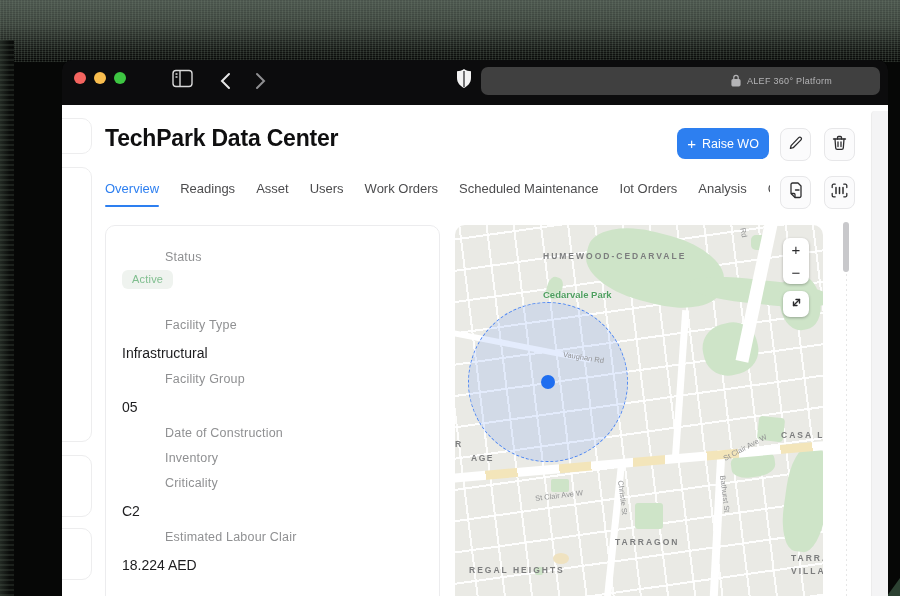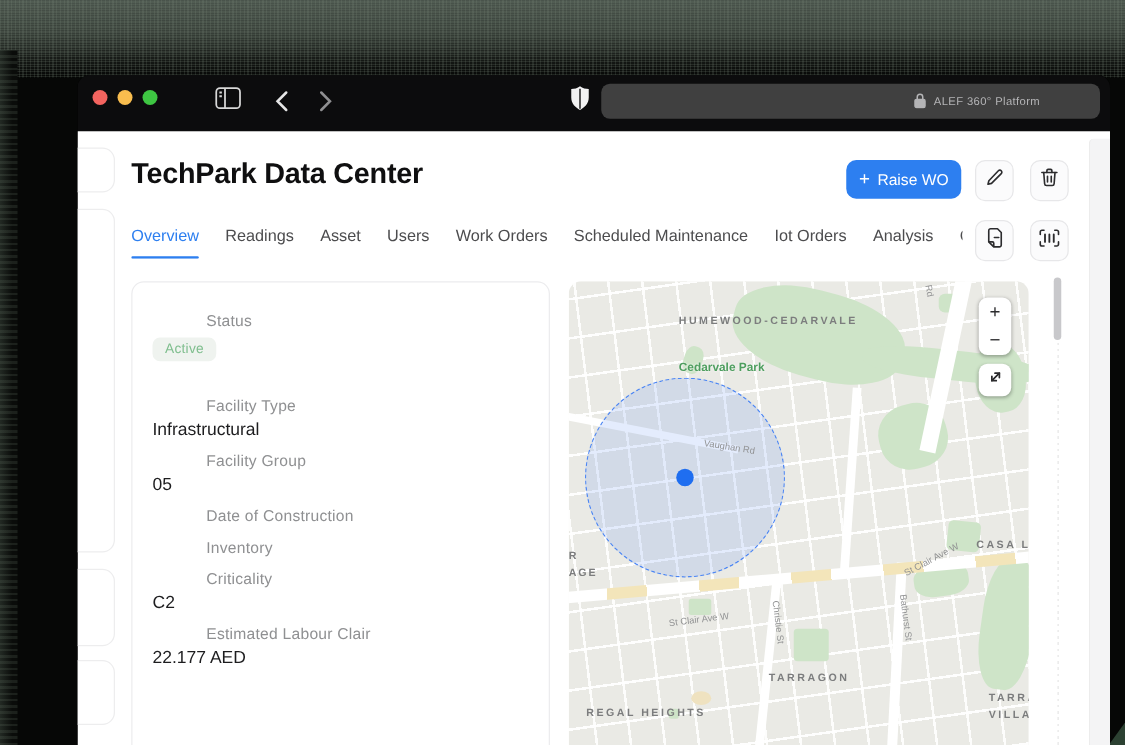--- a/index.html
+++ b/index.html
@@ -78,21 +78,21 @@
   .tab.active{color:#2d7ff0;}
   .tab.active::after{content:"";position:absolute;left:0;right:0;bottom:0;height:2px;border-radius:2px;background:#2d7ff0;}
   
   .card{
     position:absolute;left:43px;top:120px;width:335px;height:400px;
     border:1px solid #ececee;border-radius:10px;background:#fff;box-sizing:border-box;
     padding:14px 16px;
   }
   .card h2{margin:0 0 9px 0;font-size:14.5px;font-weight:800;color:#121213;letter-spacing:.1px;}
   .f-label{font-size:12.5px;color:#8f9092;margin-top:10px;line-height:15px;letter-spacing:.2px;margin-left:43px;}
-  .f-value{font-size:14px;color:#1d1d1f;margin-top:2px;line-height:17px;}
+  .f-value{font-size:14px;color:#1d1d1f;margin-top:12px;line-height:17px;}
   .chip{
     display:inline-block;margin:5px 0 19px 0;padding:3px 10px 4px;border-radius:6px;
     background:#eff3ef;color:#7fbe8e;font-size:11px;letter-spacing:.2px;
   }
   
   .map{
     position:absolute;left:393px;top:120px;width:368px;height:400px;border-radius:10px;overflow:hidden;
     background:
       repeating-linear-gradient(83deg, transparent 0 25px, rgba(255,255,255,.9) 25px 27px),
       repeating-linear-gradient(-8deg, transparent 0 29px, rgba(255,255,255,.95) 29px 31px),
@@ -247,21 +247,21 @@
       <div class="f-value">05</div>
 
       <div class="f-label">Date of Construction</div>
 
       <div class="f-label">Inventory</div>
 
       <div class="f-label">Criticality</div>
       <div class="f-value">C2</div>
 
       <div class="f-label">Estimated Labour Clair</div>
-      <div class="f-value">22.177 AED</div>
+      <div class="f-value">18.224 AED</div>
 
       
     </div>
 
     <div class="map">
 
       <div class="green" style="left:130px;top:8px;width:140px;height:70px;border-radius:45%;transform:rotate(15deg);"></div>
       <div class="green" style="left:235px;top:55px;width:140px;height:24px;border-radius:40%;transform:rotate(6deg);"></div>
       <div class="green" style="left:325px;top:50px;width:40px;height:55px;border-radius:45%;transform:rotate(-10deg);"></div>
       <div class="green" style="left:248px;top:98px;width:55px;height:52px;border-radius:45%;transform:rotate(-15deg);"></div>
@@ -287,21 +287,21 @@
 
       <div class="mlabel" style="left:88px;top:26px;">HUMEWOOD-CEDARVALE</div>
       <div class="plabel" style="left:78px;top:64px;margin-left:10px;">Cedarvale Park</div>
       <div class="rlabel" style="left:108px;top:128px;transform:rotate(9deg);">Vaughan Rd</div>
       <div class="mlabel" style="left:326px;top:205px;">CASA LOMA</div>
       <div class="mlabel" style="left:160px;top:312px;">TARRAGON</div>
       <div class="mlabel" style="left:14px;top:340px;">REGAL HEIGHTS</div>
       <div class="mlabel" style="left:336px;top:328px;">TARRAGON</div>
       <div class="mlabel" style="left:336px;top:341px;">VILLAGE</div>
       <div class="mlabel" style="left:0;top:214px;letter-spacing:1.5px;">R</div>
-      <div class="mlabel" style="left:0;top:228px;letter-spacing:1.5px;">AGE</div>
+      <div class="mlabel" style="left:16px;top:228px;letter-spacing:1.5px;">AGE</div>
       <div class="rlabel" style="left:80px;top:266px;transform:rotate(-7deg);">St Clair Ave W</div>
       <div class="rlabel" style="left:266px;top:218px;transform:rotate(-28deg);">St Clair Ave W</div>
       <div class="rlabel" style="left:170px;top:255px;transform:rotate(83deg);transform-origin:left top;">Christie St</div>
       <div class="rlabel" style="left:272px;top:250px;transform:rotate(83deg);transform-origin:left top;">Bathurst St</div>
       <div class="rlabel" style="left:292px;top:2px;transform:rotate(78deg);transform-origin:left top;">Rd</div>
 
       <div class="map-ctrl zoom-pill">
         <div>+</div>
         <div>−</div>
       </div>

